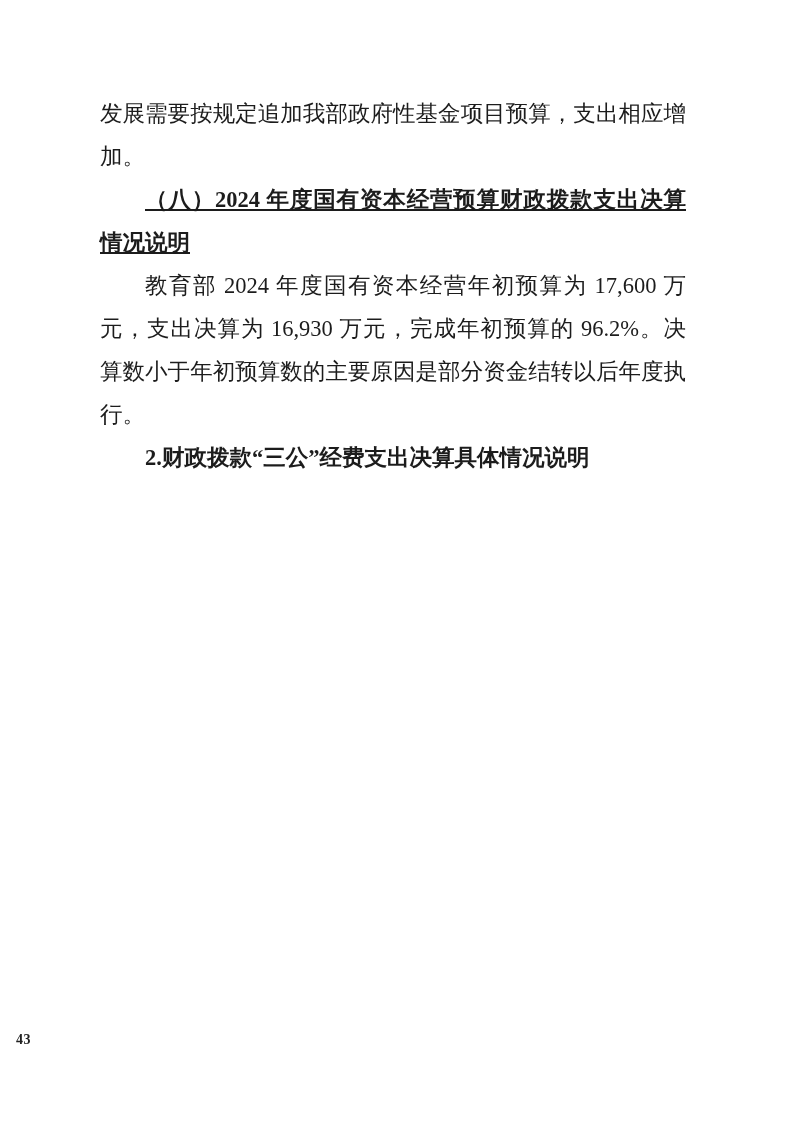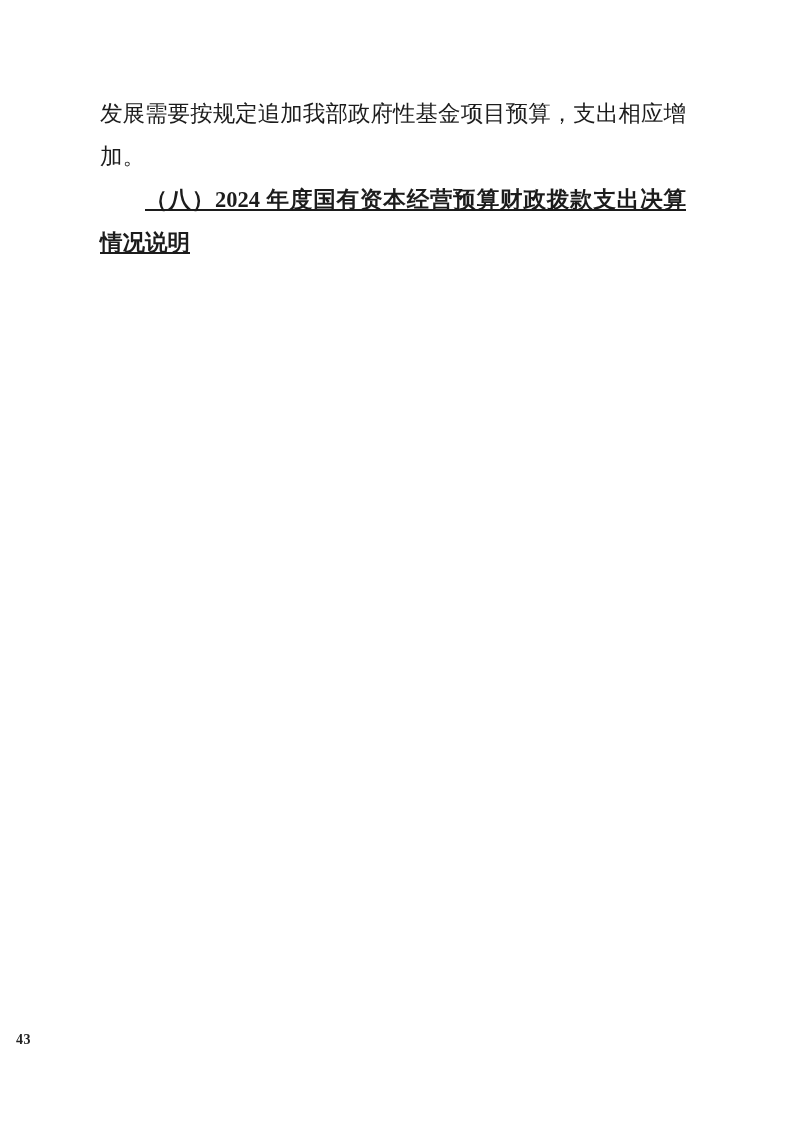--- a/index.html
+++ b/index.html
@@ -62,23 +62,25 @@
 <body>
 
 <div class="page">
 
   <div class="content">
 
     <p class="para">发展需要按规定追加我部政府性基金项目预算，支出相应增加。</p>
 
     <p class="para indent heading2">（八）2024 年度国有资本经营预算财政拨款支出决算情况说明</p>
 
+    <p class="para indent">教育部 2024 年度国有资本经营年初预算为 17,600 万元，支出决算为 16,930 万元，完成年初预算的 96.2%。决算数小于年初预算数的主要原因是部分资金结转以后年度执行。</p>
 
 
 
 
+    <p class="para indent heading3">2.财政拨款“三公”经费支出决算具体情况说明</p>
 
 
   </div>
 
   <div class="page-number">43</div>
 
 </div>
 
 </body></html>

